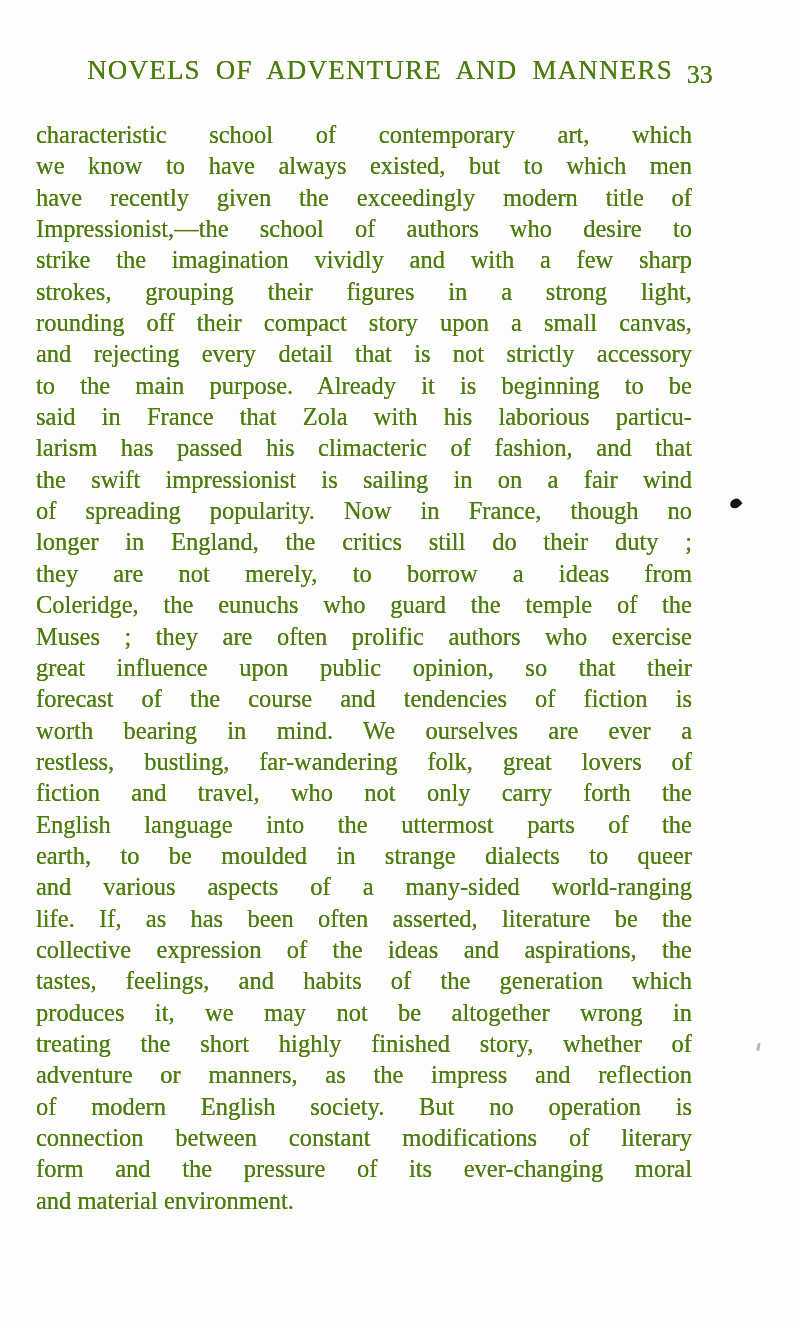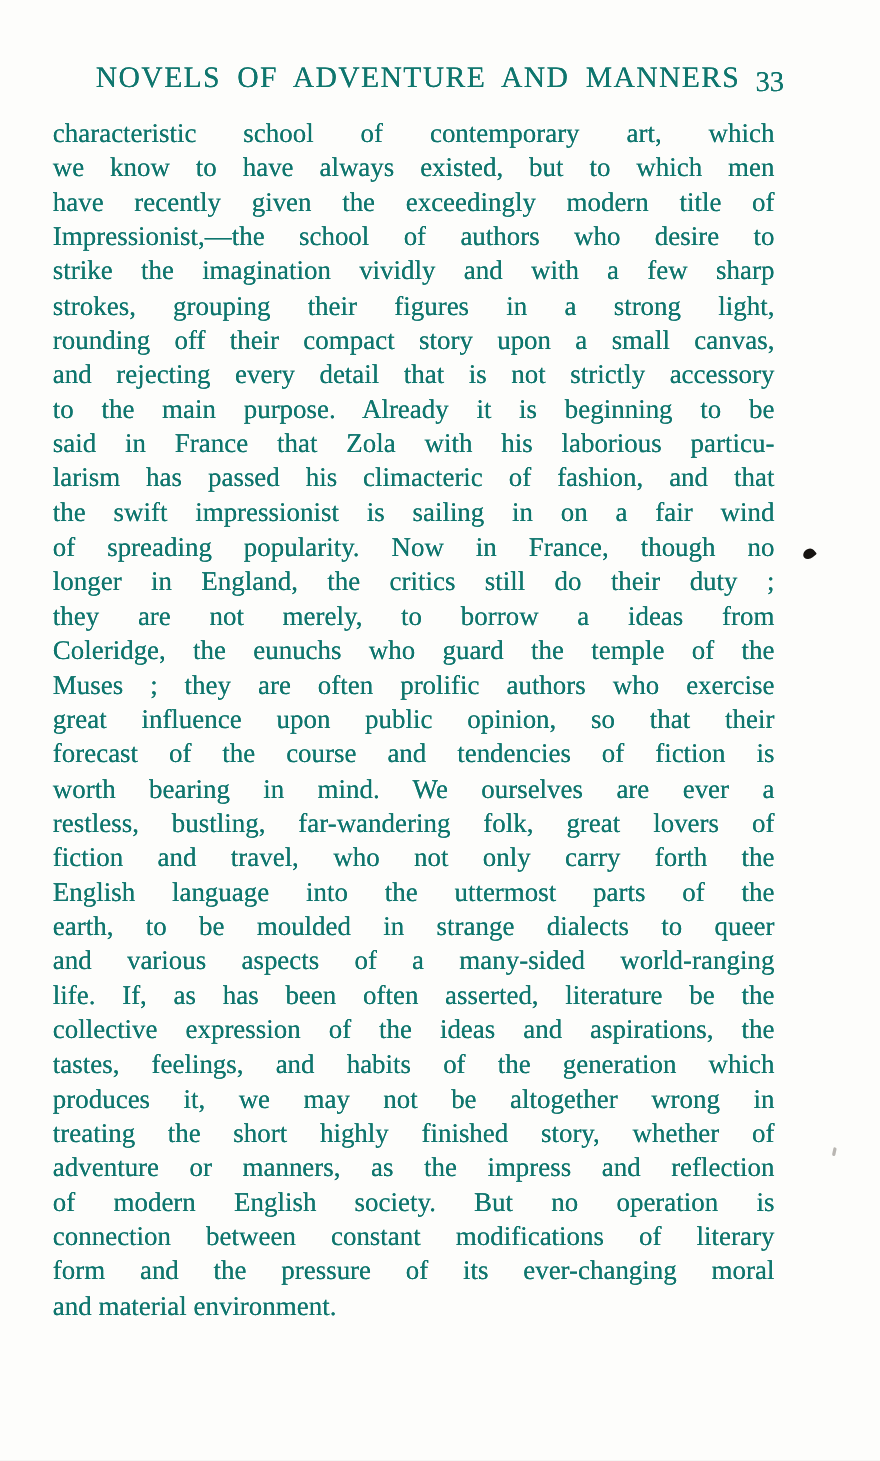--- a/index.html
+++ b/index.html
@@ -8,21 +8,21 @@
     background: #e8e8e8;
   }
   .page {
     position: relative;
     width: 800px;
     height: 1328px;
     margin: 0 auto;
     background: #fdfdfb;
     overflow: hidden;
     font-family: "Liberation Serif", serif;
-    color: #0f766e;
+    color: #4d7c0f;
   }
   .running-header {
     margin-top: 56px;
     display: flex;
     justify-content: center;
     align-items: baseline;
     font-size: 27px;
     line-height: 28px;
     letter-spacing: 1.2px;
     word-spacing: 7px;
@@ -31,22 +31,22 @@
   }
   .page-number {
     display: inline-block;
     margin-left: 14px;
     font-size: 26px;
     letter-spacing: 0;
     transform: translateY(4px);
     text-shadow: 0 0 0.5px currentColor;
   }
   .body-text {
-    margin-top: 21px;
-    padding-left: 48px;
+    margin-top: 34px;
+    padding-left: 36px;
     width: 656px;
   }
   .text-line {
     font-size: 24.5px;
     line-height: 31.35px;
     height: 31.35px;
     text-align: justify;
     text-align-last: justify;
     white-space: nowrap;
     text-shadow: 0 0 0.5px currentColor;

